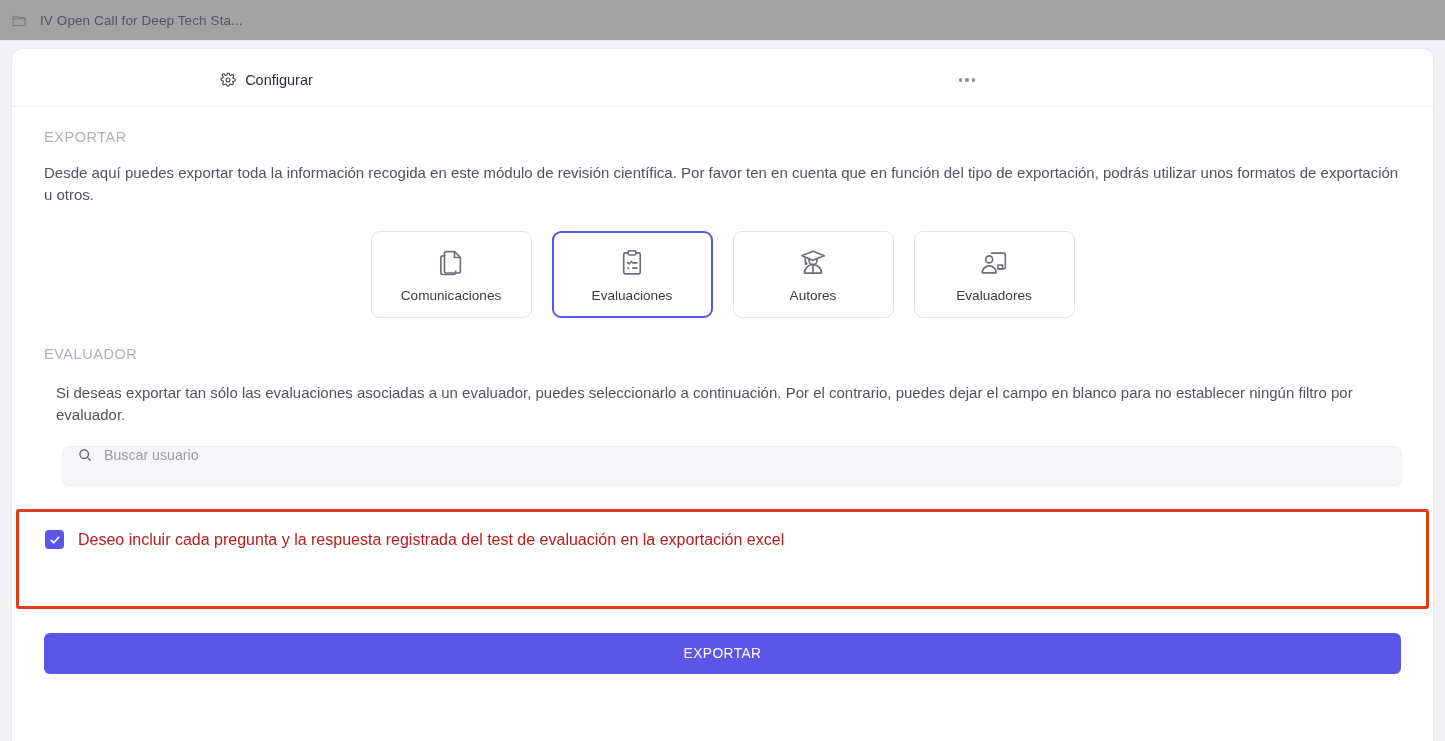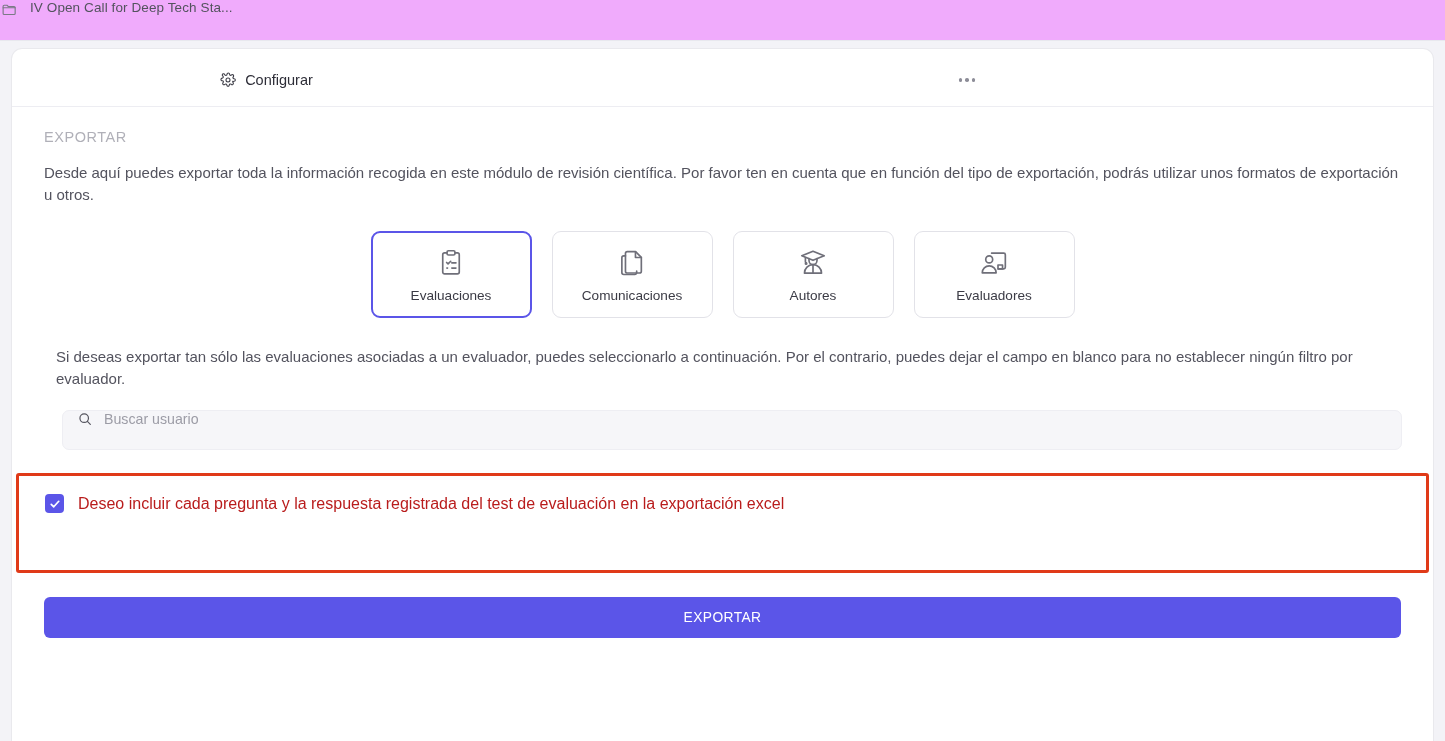--- a/index.html
+++ b/index.html
@@ -8,23 +8,24 @@
     height: 741px;
     background: #f3f3f7;
     font-family: "Liberation Sans", "DejaVu Sans", sans-serif;
     -webkit-font-smoothing: antialiased;
     overflow: hidden;
   }
 
   
   .breadcrumb-bar {
     height: 41px;
-    background: #f0abfc;
-    display: flex;
-    align-items: flex-start;
+    background: #a3a3a3;
+    display: flex;
+    align-items: center;
+    padding-left: 10px;
     border-bottom: 1px solid #e8e8ee;
   }
   .breadcrumb-bar .folder-ico {
     width: 18px; height: 18px;
     display: flex; align-items: center; justify-content: center;
     margin-right: 12px;
     color: #7a7a85;
   }
   .breadcrumb-label {
     font-size: 13.5px;
@@ -232,49 +233,49 @@
       </div>
     </div>
 
     <div class="content">
 
       <div>
         <div class="section-title">EXPORTAR</div>
         <p class="para">Desde aquí puedes exportar toda la información recogida en este módulo de revisión científica. Por favor ten en cuenta que en función del tipo de exportación, podrás utilizar unos formatos de exportación u otros.</p>
 
         <div class="options">
+
+          <div class="opt">
+            <span class="oico">
+              <svg width="32" height="32" viewBox="0 0 24 24" fill="none" stroke="currentColor" stroke-width="1.25" stroke-linecap="round" stroke-linejoin="round">
+                <path d="M8.5 3.5h6.2L19 7.8v10.3a1.4 1.4 0 0 1-1.4 1.4H8.5a1.4 1.4 0 0 1-1.4-1.4V4.9a1.4 1.4 0 0 1 1.4-1.4z"></path>
+                <path d="M14.6 3.6v4.3H19"></path>
+                <path d="M7.1 6.6H5.8a1.4 1.4 0 0 0-1.4 1.4v11.2a1.4 1.4 0 0 0 1.4 1.4h8.3a1.4 1.4 0 0 0 1.4-1.4v-1.1"></path>
+              </svg>
+            </span>
+            <span class="olabel">Comunicaciones</span>
+          </div>
 
           <div class="opt selected">
             <span class="oico">
               <svg width="32" height="32" viewBox="0 0 24 24" fill="none" stroke="currentColor" stroke-width="1.25" stroke-linecap="round" stroke-linejoin="round">
                 <path d="M9 4.4H7.2A1.4 1.4 0 0 0 5.8 5.8v13A1.4 1.4 0 0 0 7.2 20.2h9.6a1.4 1.4 0 0 0 1.4-1.4v-13a1.4 1.4 0 0 0-1.4-1.4H15"></path>
                 <rect x="9" y="2.8" width="6" height="3.2" rx="1.1"></rect>
                 <path d="M8.7 11.6l1.1 1.1 2-2"></path>
                 <path d="M12.6 11.9h3.1"></path>
                 <path d="M8.9 15.8h.5"></path>
                 <path d="M12.6 15.8h3.1"></path>
               </svg>
             </span>
             <span class="olabel">Evaluaciones</span>
           </div>
 
           <div class="opt">
             <span class="oico">
               <svg width="32" height="32" viewBox="0 0 24 24" fill="none" stroke="currentColor" stroke-width="1.25" stroke-linecap="round" stroke-linejoin="round">
-                <path d="M8.5 3.5h6.2L19 7.8v10.3a1.4 1.4 0 0 1-1.4 1.4H8.5a1.4 1.4 0 0 1-1.4-1.4V4.9a1.4 1.4 0 0 1 1.4-1.4z"></path>
-                <path d="M14.6 3.6v4.3H19"></path>
-                <path d="M7.1 6.6H5.8a1.4 1.4 0 0 0-1.4 1.4v11.2a1.4 1.4 0 0 0 1.4 1.4h8.3a1.4 1.4 0 0 0 1.4-1.4v-1.1"></path>
-              </svg>
-            </span>
-            <span class="olabel">Comunicaciones</span>
-          </div>
-
-          <div class="opt">
-            <span class="oico">
-              <svg width="32" height="32" viewBox="0 0 24 24" fill="none" stroke="currentColor" stroke-width="1.25" stroke-linecap="round" stroke-linejoin="round">
                 <path d="M12 3.2L3.6 6.6 12 10l8.4-3.4z"></path>
                 <path d="M6.3 8v3.1c0 .4.2.6.5.6"></path>
                 <path d="M6.8 11.8a.5.5 0 1 1 0 1 .5.5 0 0 1 0-1z"></path>
                 <path d="M9 8.6v1.5a3 3 0 0 0 6 0V8.6"></path>
                 <path d="M5.6 19.6a6.4 6.4 0 0 1 12.8 0z"></path>
                 <path d="M12 13.4v6.2"></path>
               </svg>
             </span>
             <span class="olabel">Autores</span>
           </div>
@@ -288,20 +289,21 @@
                 <path d="M15 13.5h3.4v2.9H15z"></path>
               </svg>
             </span>
             <span class="olabel">Evaluadores</span>
           </div>
 
         </div>
       </div>
 
       <div class="sec-evaluador">
+        <div class="section-title">EVALUADOR</div>
         <p class="para indent">Si deseas exportar tan sólo las evaluaciones asociadas a un evaluador, puedes seleccionarlo a continuación. Por el contrario, puedes dejar el campo en blanco para no establecer ningún filtro por evaluador.</p>
 
         <div class="search-box">
           <span class="sico">
             <svg width="16" height="16" viewBox="0 0 24 24" fill="none" stroke="currentColor" stroke-width="1.8" stroke-linecap="round" stroke-linejoin="round">
               <circle cx="10.8" cy="10.8" r="6.4"></circle>
               <path d="M15.6 15.6L20 20"></path>
             </svg>
           </span>
           <input type="text" placeholder="Buscar usuario" style="">

